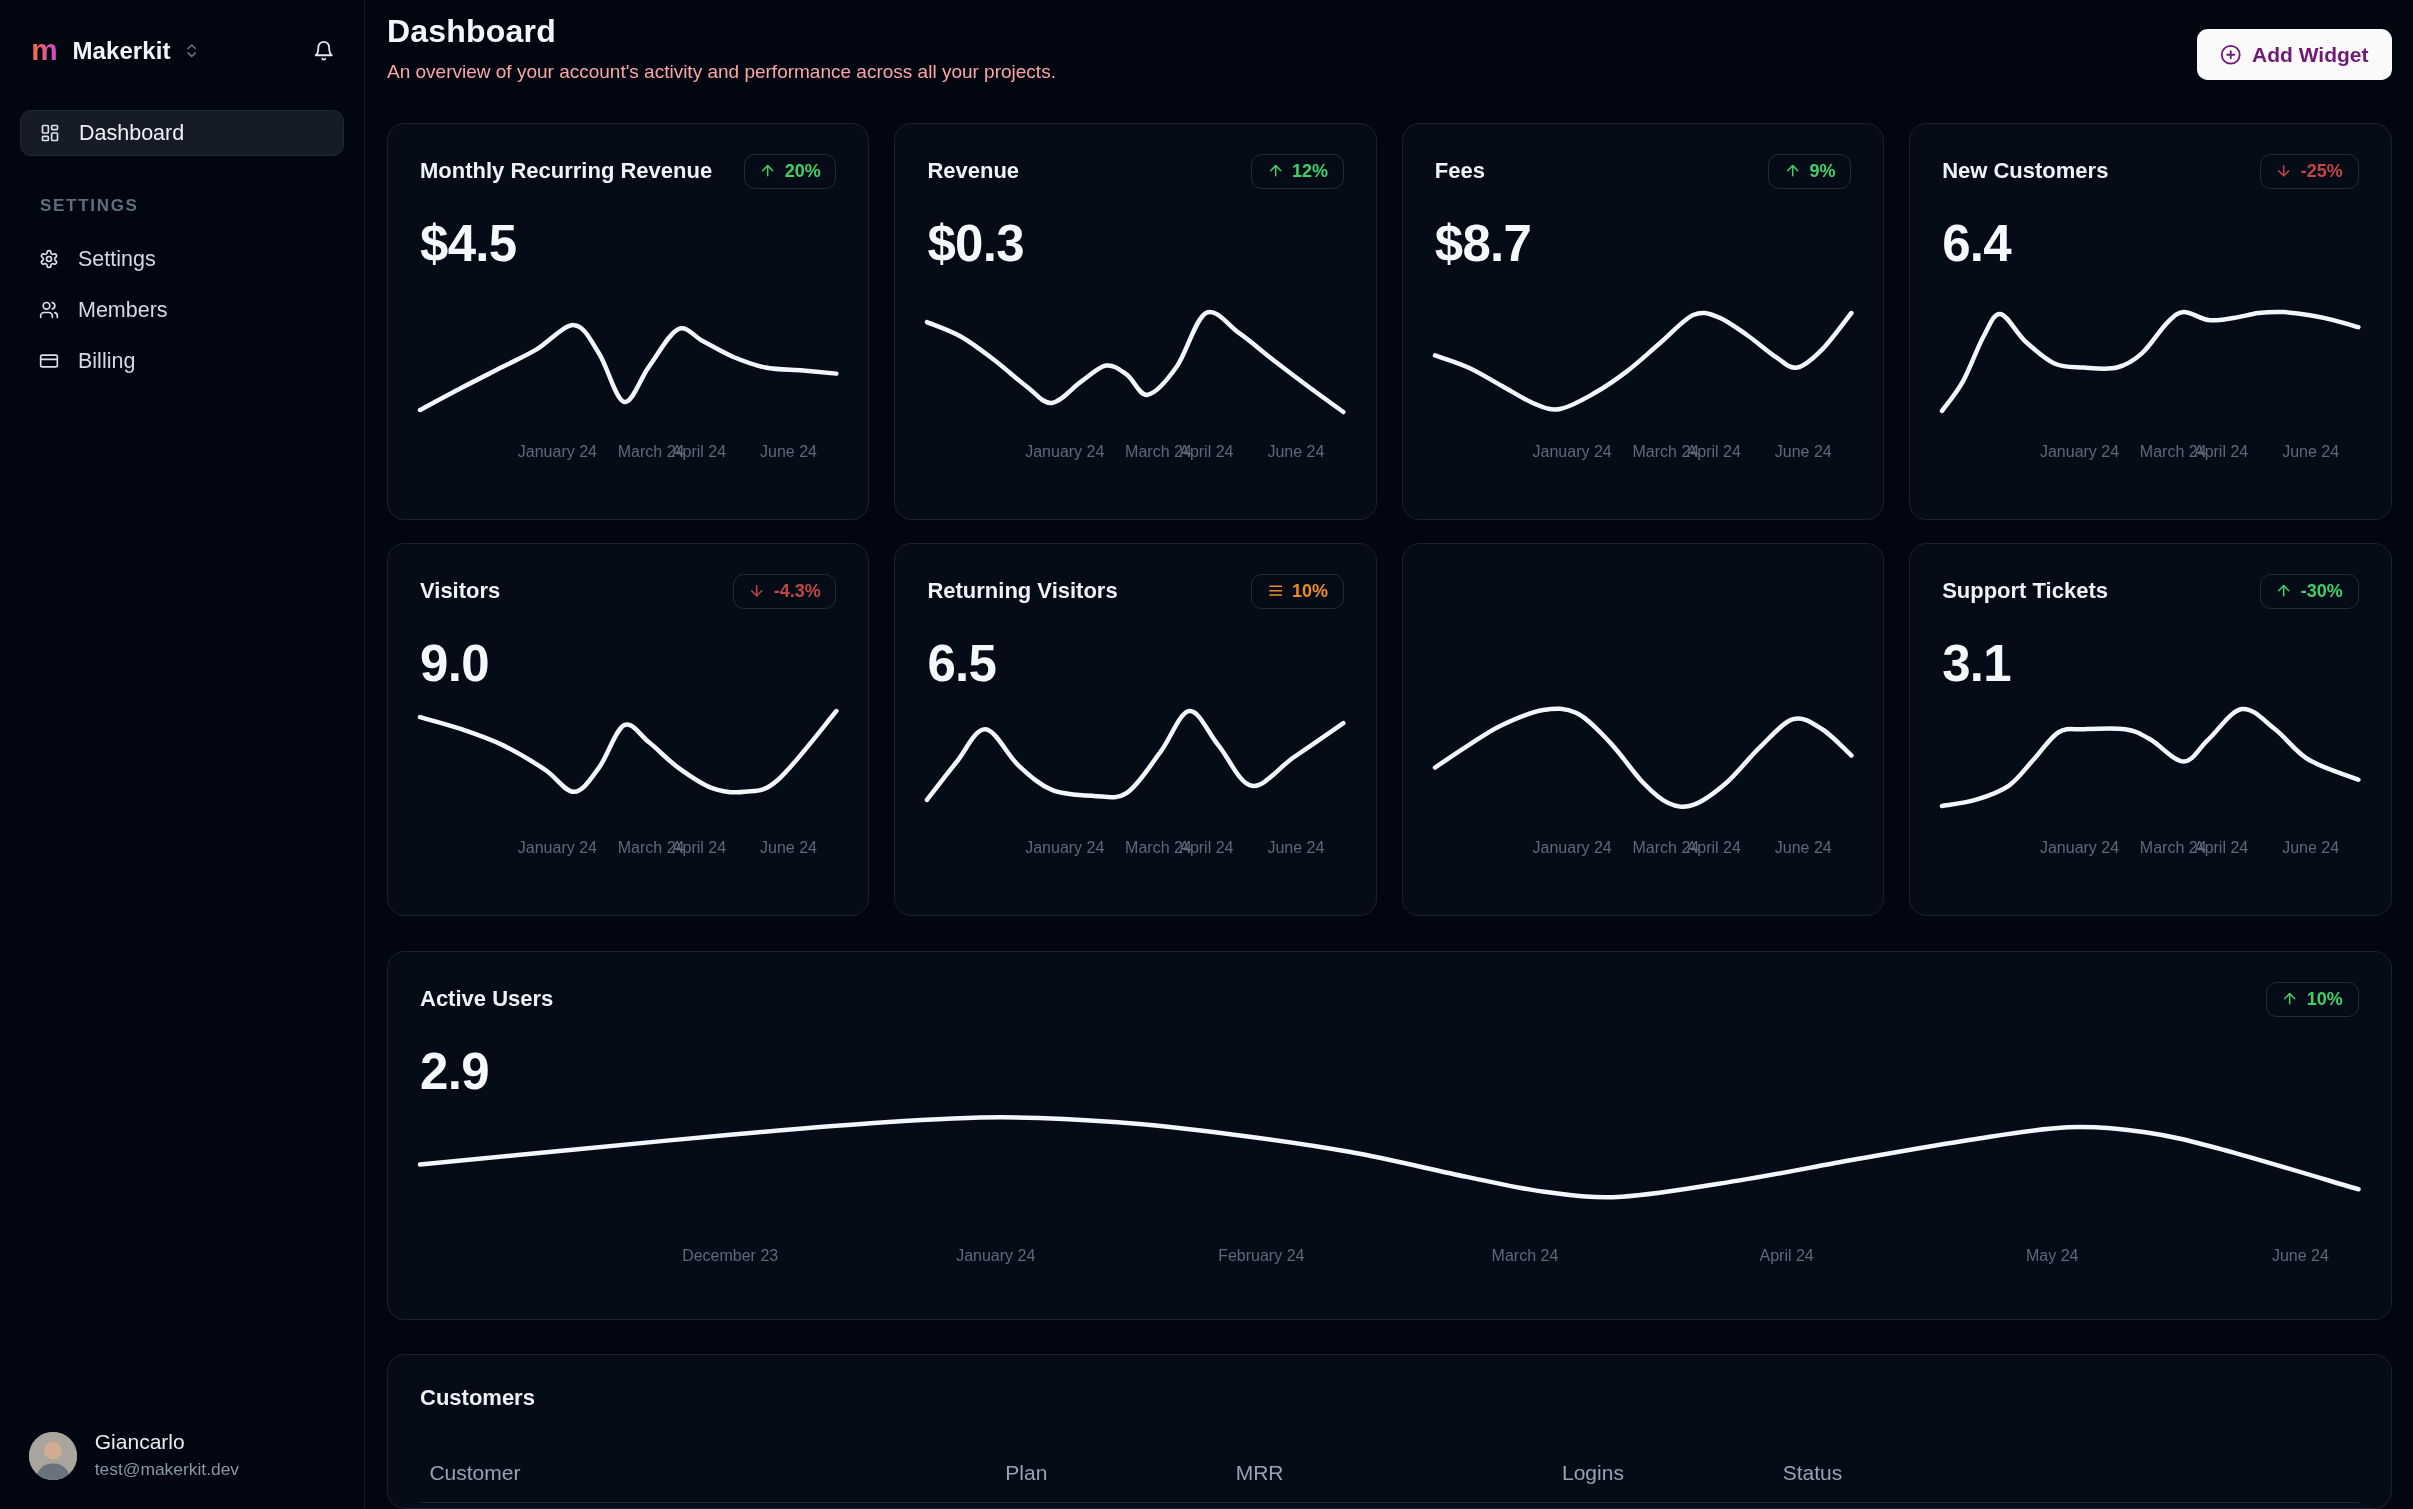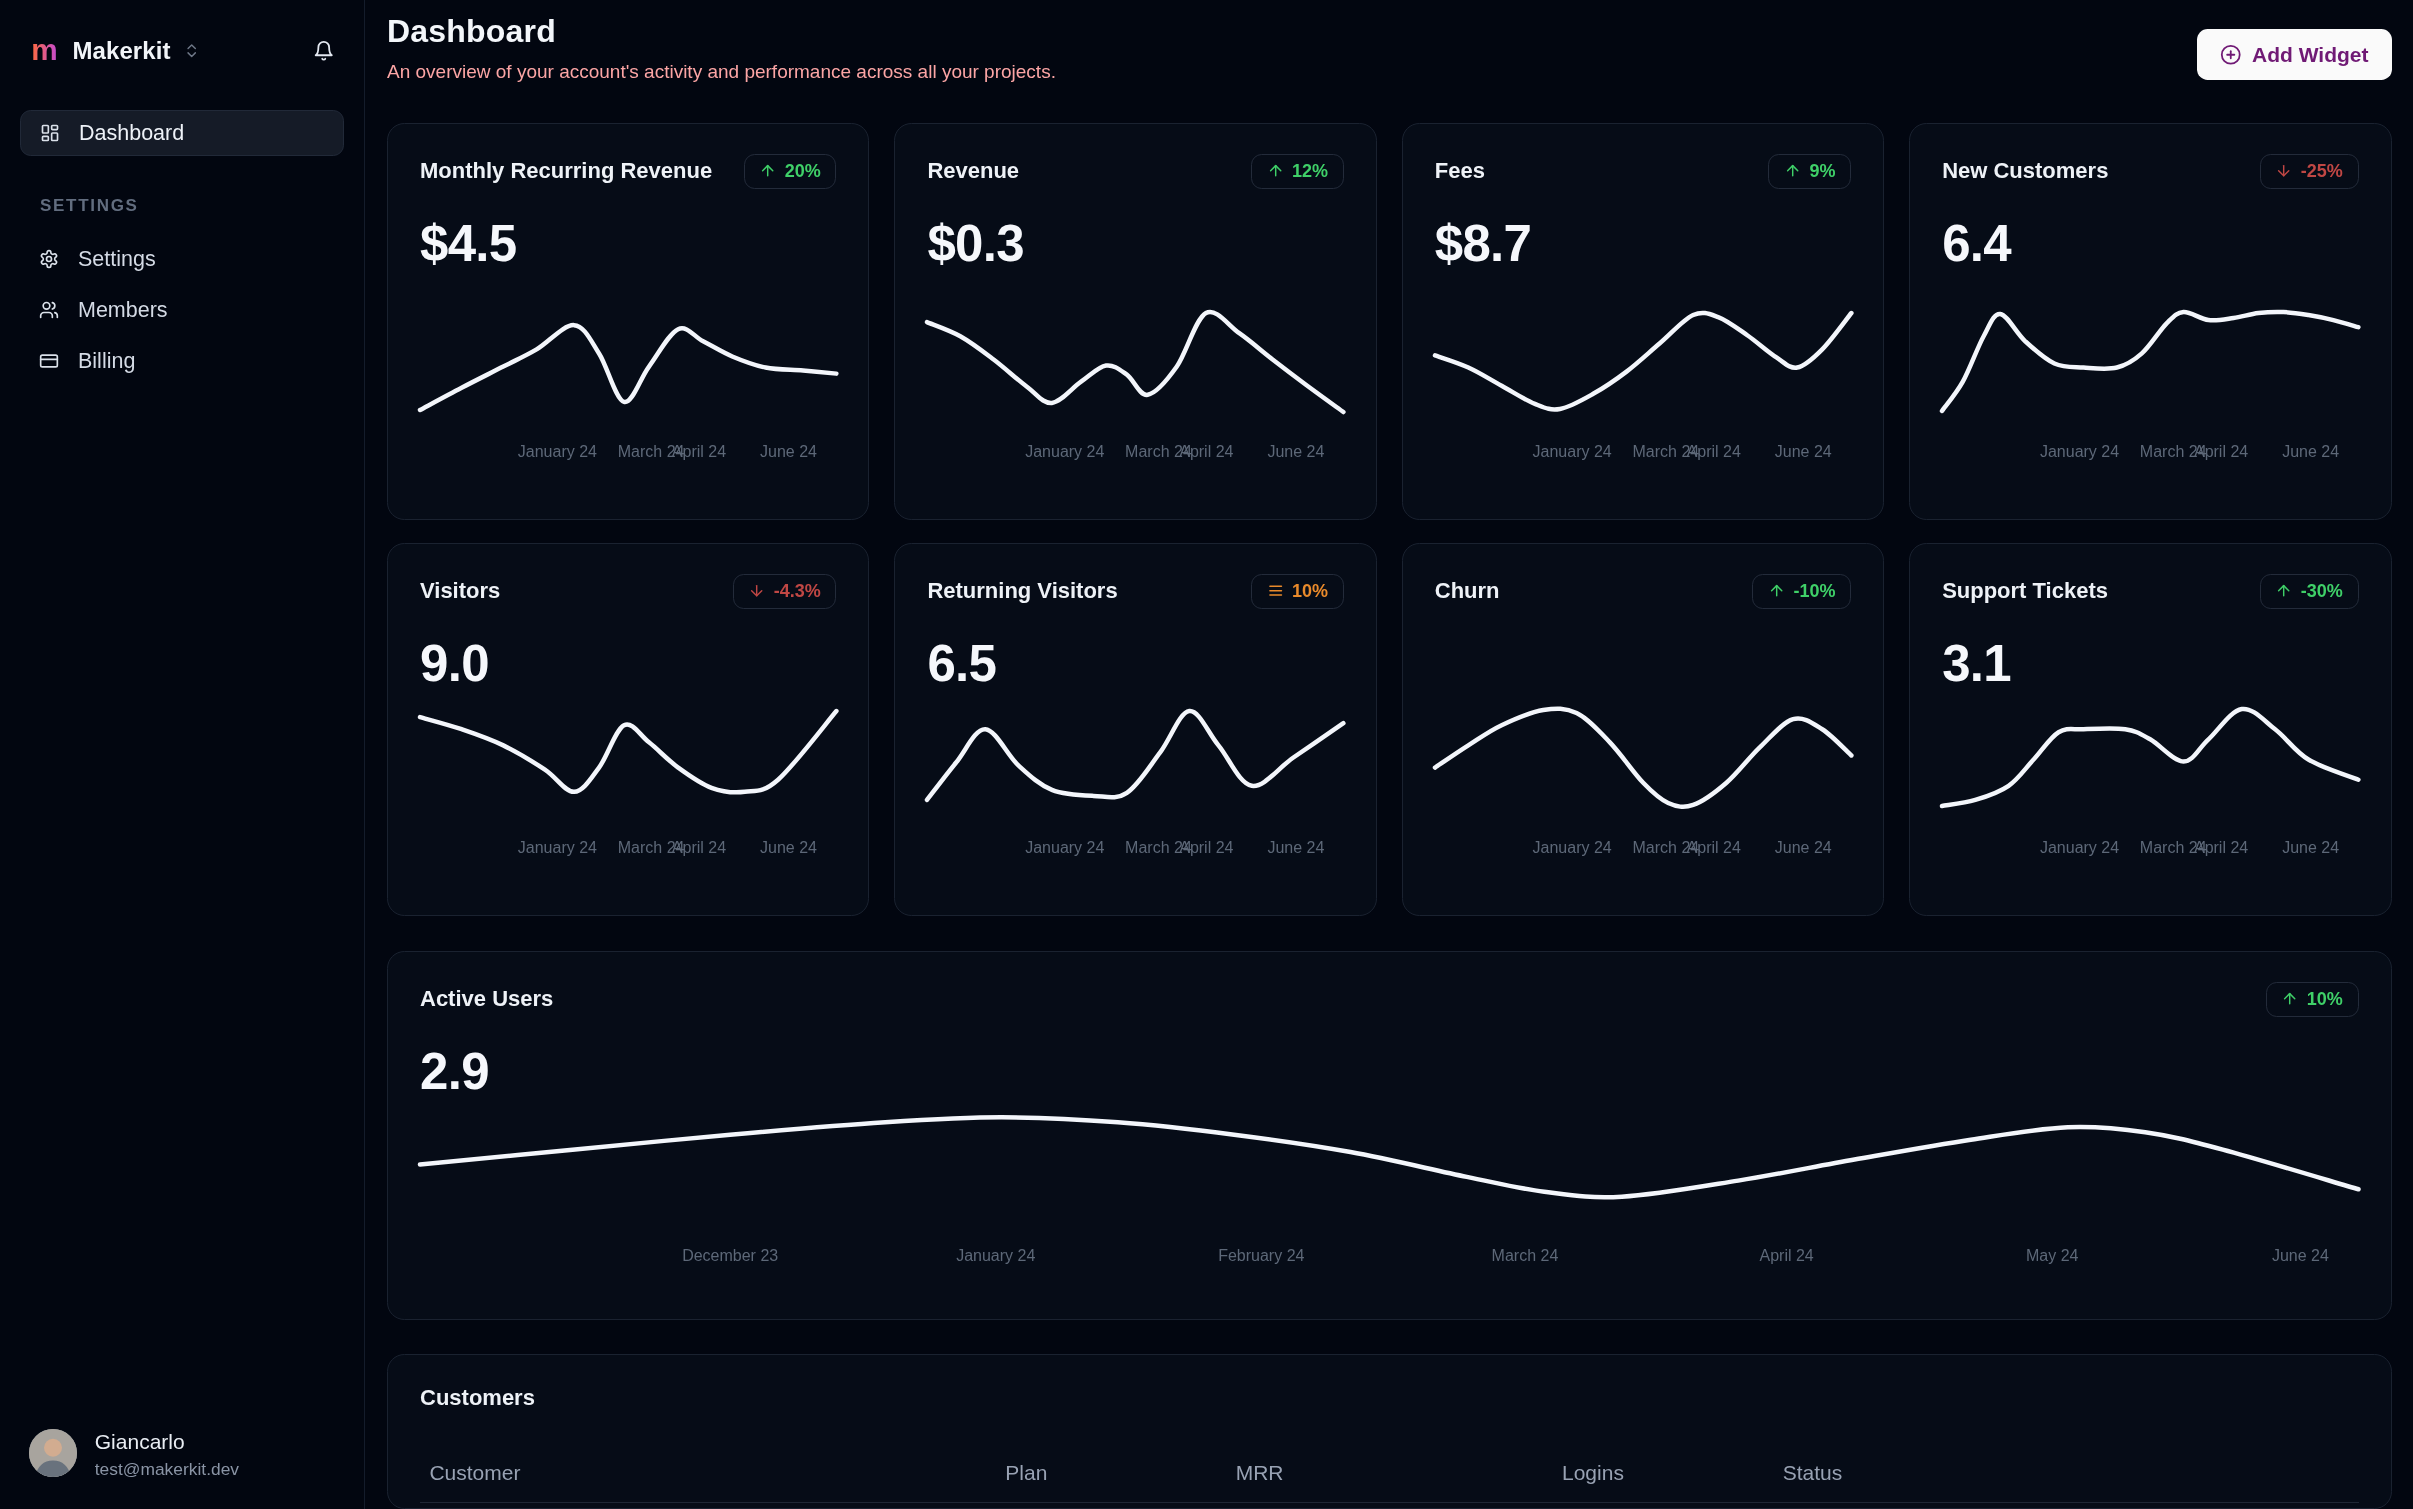--- a/index.html
+++ b/index.html
@@ -37,21 +37,21 @@
     background:#151b27; border:0.7px solid #212938; color:#eef2f8;
   }
   .section-label {
     margin:40px 20px 0; font-size:17px; font-weight:600;
     letter-spacing:1.7px; color:#626d7f;
   }
   .nav-group { margin-top:17.4px; display:flex; flex-direction:column; }
   .nav-group .nav-item { height:51px; }
 
   .sidebar-footer {
-    margin-top:auto; display:flex; align-items:flex-start; gap:17.4px;
+    margin-top:auto; display:flex; align-items:flex-end; gap:17.4px;
     padding:20px 9.4px 29.5px;
   }
   .avatar {
     width:48px; height:48px; border-radius:50%; overflow:hidden; flex:none;
     background:#9aa0a6;
   }
   .uname { font-size:21px; color:#e9edf3; line-height:1.2; }
   .uemail { font-size:17.4px; color:#8a94a5; margin-top:4px; }
 
   
@@ -379,31 +379,20 @@
           <div class="axis">
             <span style="left:33%">January 24</span>
             <span style="left:55.5%">March 24</span>
             <span style="left:67%">April 24</span>
             <span style="left:88.5%">June 24</span>
           </div>
         </div>
       </section>
 
       <section class="card short">
-        <div class="card-head">
-          <span class="card-title">Churn</span>
-          <span class="badge tone-green trend-up">
-            <svg class="ic ic-up" width="17.4" height="17.4" viewBox="0 0 24 24" fill="none" stroke="currentColor" stroke-width="2" stroke-linecap="round" stroke-linejoin="round">
-                <path d="m5 12 7-7 7 7"></path>
-                <path d="M12 19V5"></path>
-              </svg>
-
-            <span>-10%</span>
-          </span>
-        </div>
         <div class="spark">
           <svg class="line" viewBox="0 0 100 100" preserveAspectRatio="none">
               <path class="sparkline" vector-effect="non-scaling-stroke" d="M0,60 C1.33,56.33 5.33,45.00 8,38 C10.67,31.00 13.00,23.83 16,18 C19.00,12.17 23.00,5.00 26,3 C29.00,1.00 31.33,0.67 34,6 C36.67,11.33 39.33,23.50 42,35 C44.67,46.50 47.67,65.00 50,75 C52.33,85.00 54.00,91.33 56,95 C58.00,98.67 59.67,100.33 62,97 C64.33,93.67 67.33,84.50 70,75 C72.67,65.50 75.33,50.50 78,40 C80.67,29.50 83.50,15.00 86,12 C88.50,9.00 90.67,16.00 93,22 C95.33,28.00 98.83,43.67 100,48"></path>
             </svg>
           <div class="axis">
             <span style="left:33%">January 24</span>
             <span style="left:55.5%">March 24</span>
             <span style="left:67%">April 24</span>
             <span style="left:88.5%">June 24</span>
           </div>

